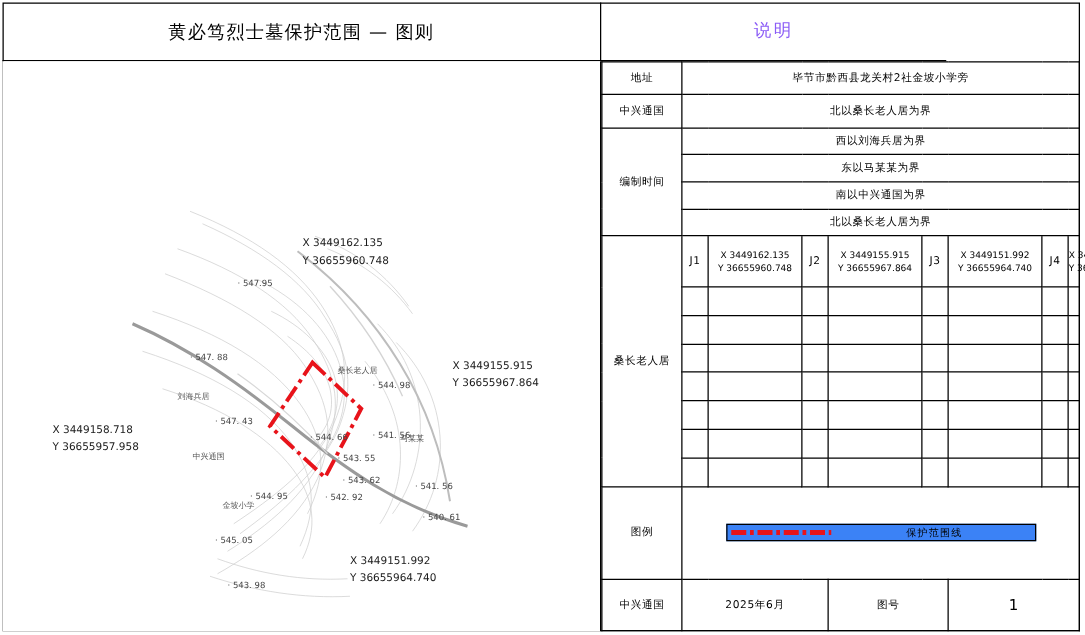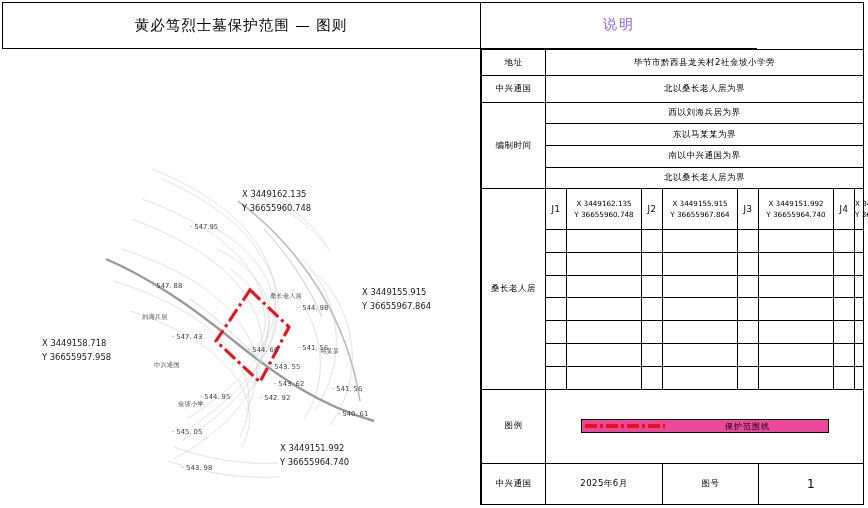--- a/index.html
+++ b/index.html
@@ -117,21 +117,21 @@
   .jlabel { font-size: 8px; }
   
   .legend-box {
     display: flex;
     align-items: center;
     width: 248px;
     margin: 0 auto;
     border: 0.8px solid #000;
     height: 14px;
     box-sizing: border-box;
-    background: #ec4899;
+    background: #3b82f6;
   }
   .legend-swatch {
     width: 86px;
     height: 100%;
     display: block;
   }
   .legend-text {
     flex: 1;
     text-align: center;
     font-size: 8px;

